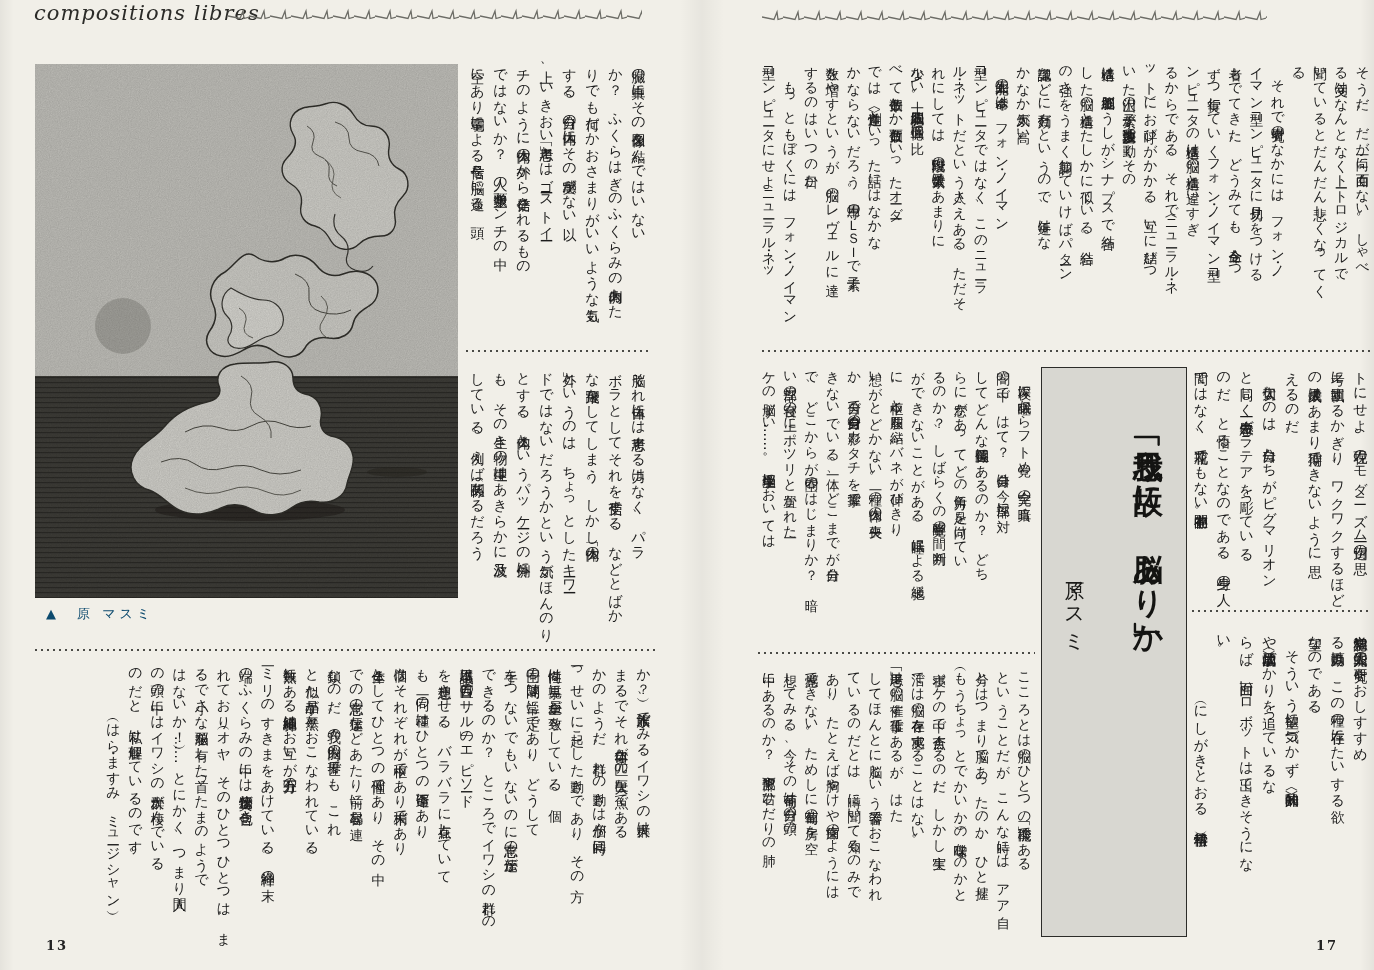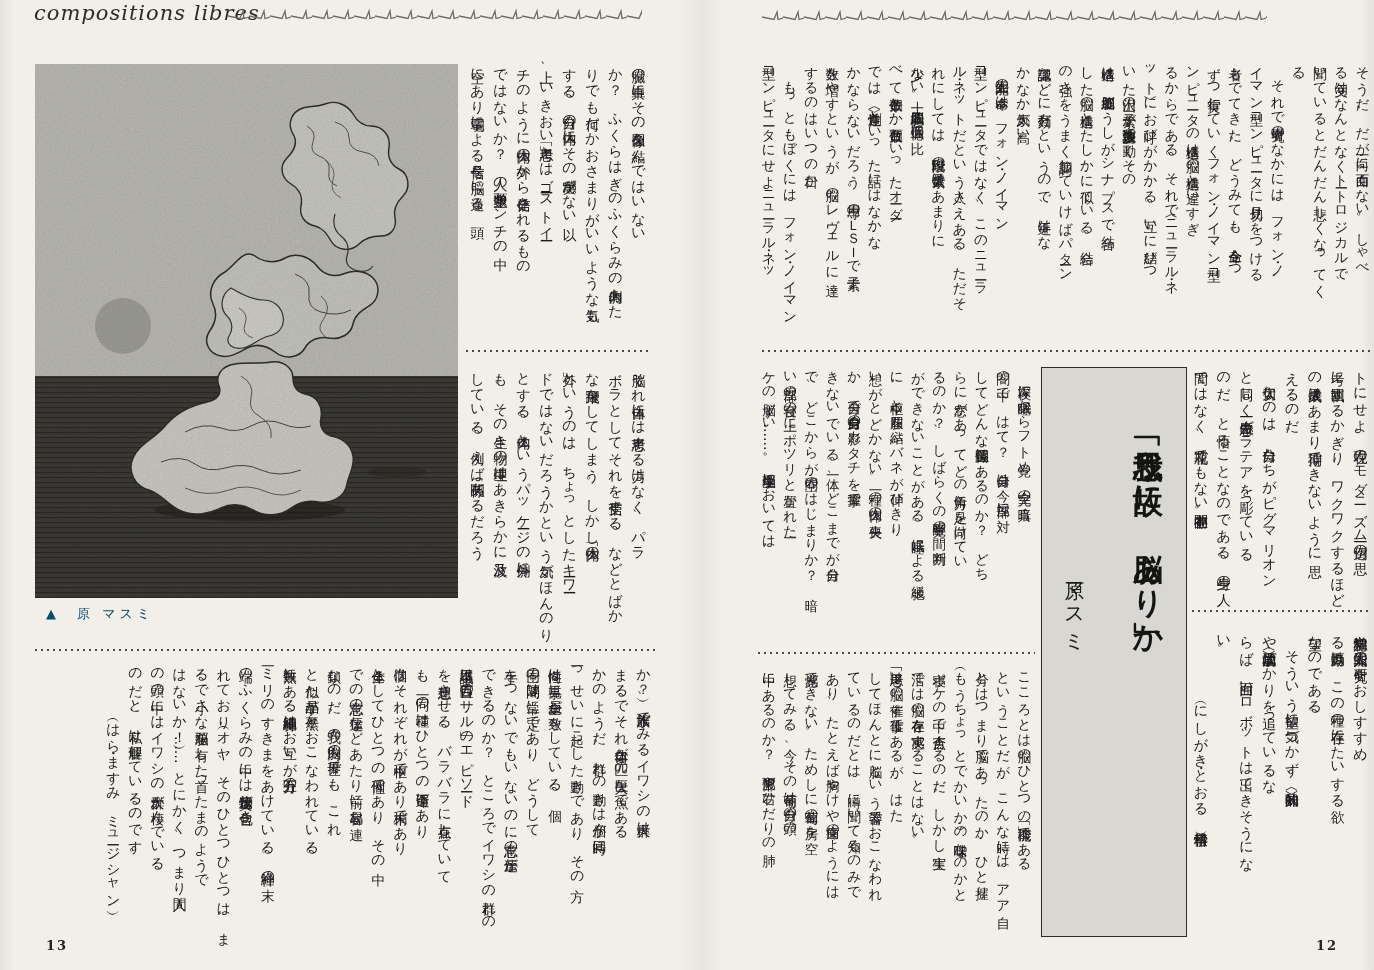--- a/index.html
+++ b/index.html
@@ -283,13 +283,13 @@
     <p>認知科学や人工知能の研究をおしすすめ</p>
     <p>る原動力は、この種の存在にたいする欲</p>
     <p>望なのである。</p>
     <p>　そういう欲望に気づかず、〈知的興味〉</p>
     <p>や〈工学的成功〉ばかりを追っているな</p>
     <p>らば、面白いロボットは出てきそうにな</p>
     <p>い。</p>
     <p>　　　　　（にしがき・とおる　情報科学）</p>
   </div>
 
-<div class="page-num pn-right">12</div>
+<div class="page-num pn-right">17</div>
 
 </body></html>

